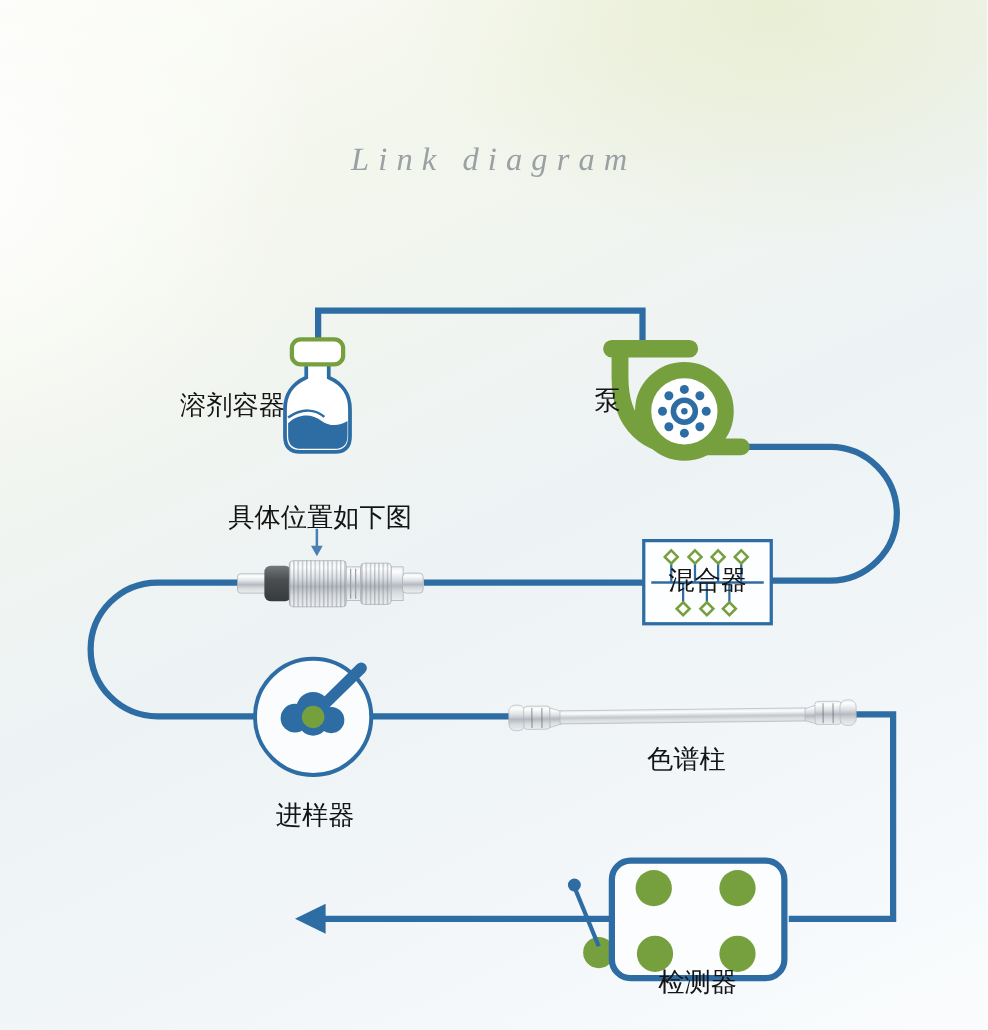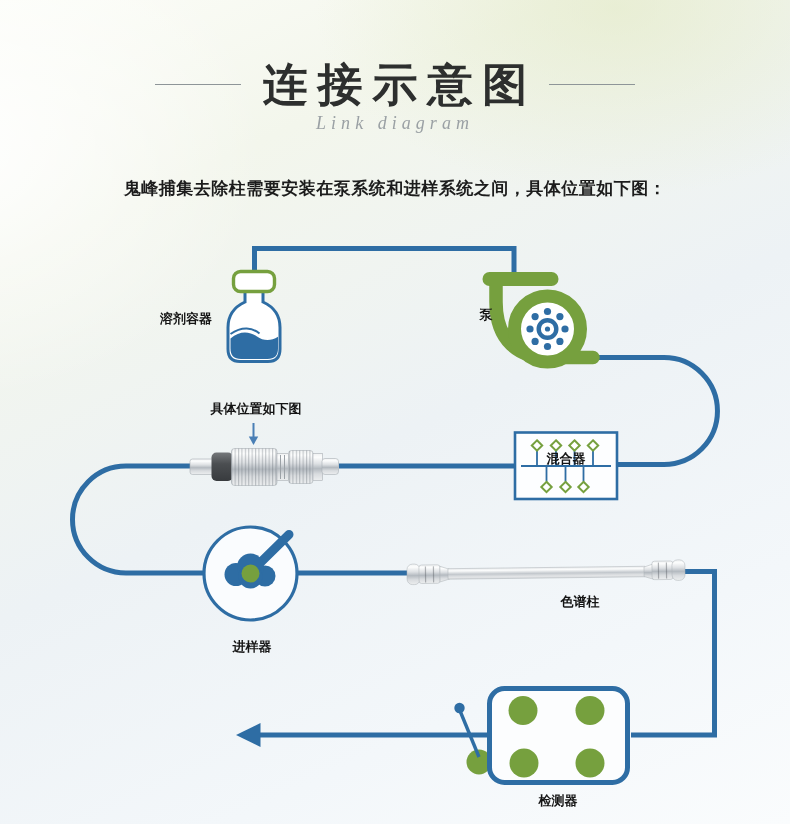--- a/index.html
+++ b/index.html
@@ -9,39 +9,33 @@
     background:
       radial-gradient(ellipse 430px 270px at 78% 1%, rgba(226,233,196,0.60), rgba(226,233,196,0) 70%),
       radial-gradient(ellipse 520px 420px at -6% 18%, rgba(255,255,255,0.92), rgba(255,255,255,0) 60%),
       linear-gradient(155deg,#fcfdf8 0%,#f3f6ec 22%,#edf2f5 52%,#f3f7fa 78%,#fafcfd 100%);
   }
   .title-row{position:absolute;top:60px;left:0;width:100%;display:flex;align-items:center;justify-content:center;gap:22px;}
   .title-line{width:86px;height:1px;background:#8e9598;}
   .title-text{font-size:45px;font-weight:700;color:#2d2f2e;letter-spacing:0.22em;margin-right:-0.22em;line-height:1.1;}
   .subtitle{position:absolute;top:113px;left:0;width:100%;text-align:center;
     font-family:"Liberation Serif","DejaVu Serif",serif;font-style:italic;
-    font-size:18px;color:#9aa0a4;letter-spacing:0.28em;}
+    font-size:26px;color:#9aa0a4;letter-spacing:0.28em;}
   .description{position:absolute;top:177px;left:0;width:100%;text-align:center;
     font-size:17px;font-weight:700;color:#1c1c1c;letter-spacing:0.5px;}
   .node-label{position:absolute;transform:translateX(-50%);white-space:nowrap;
-    font-size:13px;font-weight:700;color:#141414;}
+    font-size:21px;font-weight:400;color:#141414;}
   svg{position:absolute;left:0;top:0;}
 </style>
 </head>
 <body>
 
 <div class="page">
 
-  <div class="title-row">
-    <div class="title-line"></div>
-    <div class="title-text">连接示意图</div>
-    <div class="title-line"></div>
-  </div>
   <div class="subtitle">Link diagram</div>
-  <div class="description">鬼峰捕集去除柱需要安装在泵系统和进样系统之间，具体位置如下图：</div>
 
   <svg width="790" height="824" viewBox="0 0 790 824">
     <defs>
       <linearGradient id="metalV" x1="0" y1="0" x2="0" y2="1">
         <stop offset="0" stop-color="#eff1f2"></stop>
         <stop offset="0.14" stop-color="#fcfdfd"></stop>
         <stop offset="0.38" stop-color="#dde0e3"></stop>
         <stop offset="0.56" stop-color="#b4bac0"></stop>
         <stop offset="0.76" stop-color="#d9dcdf"></stop>
         <stop offset="1" stop-color="#eceeef"></stop>
@@ -179,16 +173,16 @@
         <circle cx="459.5" cy="708" r="5.2" fill="#2e6da4"></circle>
       </g>
     </g>
   </svg>
 
   <div class="node-label" style="left:186px;top:310px;">溶剂容器</div>
   <div class="node-label" style="left:486px;top:306px;">泵</div>
   <div class="node-label" style="left:256px;top:400px;">具体位置如下图</div>
   <div class="node-label" style="left:566px;top:403px;margin-top:47px;">混合器</div>
   <div class="node-label" style="left:252px;top:638px;">进样器</div>
-  <div class="node-label" style="left:580px;top:593px;">色谱柱</div>
-  <div class="node-label" style="left:558px;top:792px;">检测器</div>
+  <div class="node-label" style="left:549px;top:593px;">色谱柱</div>
+  <div class="node-label" style="left:558px;top:772px;">检测器</div>
 
 </div>
 
 </body></html>

